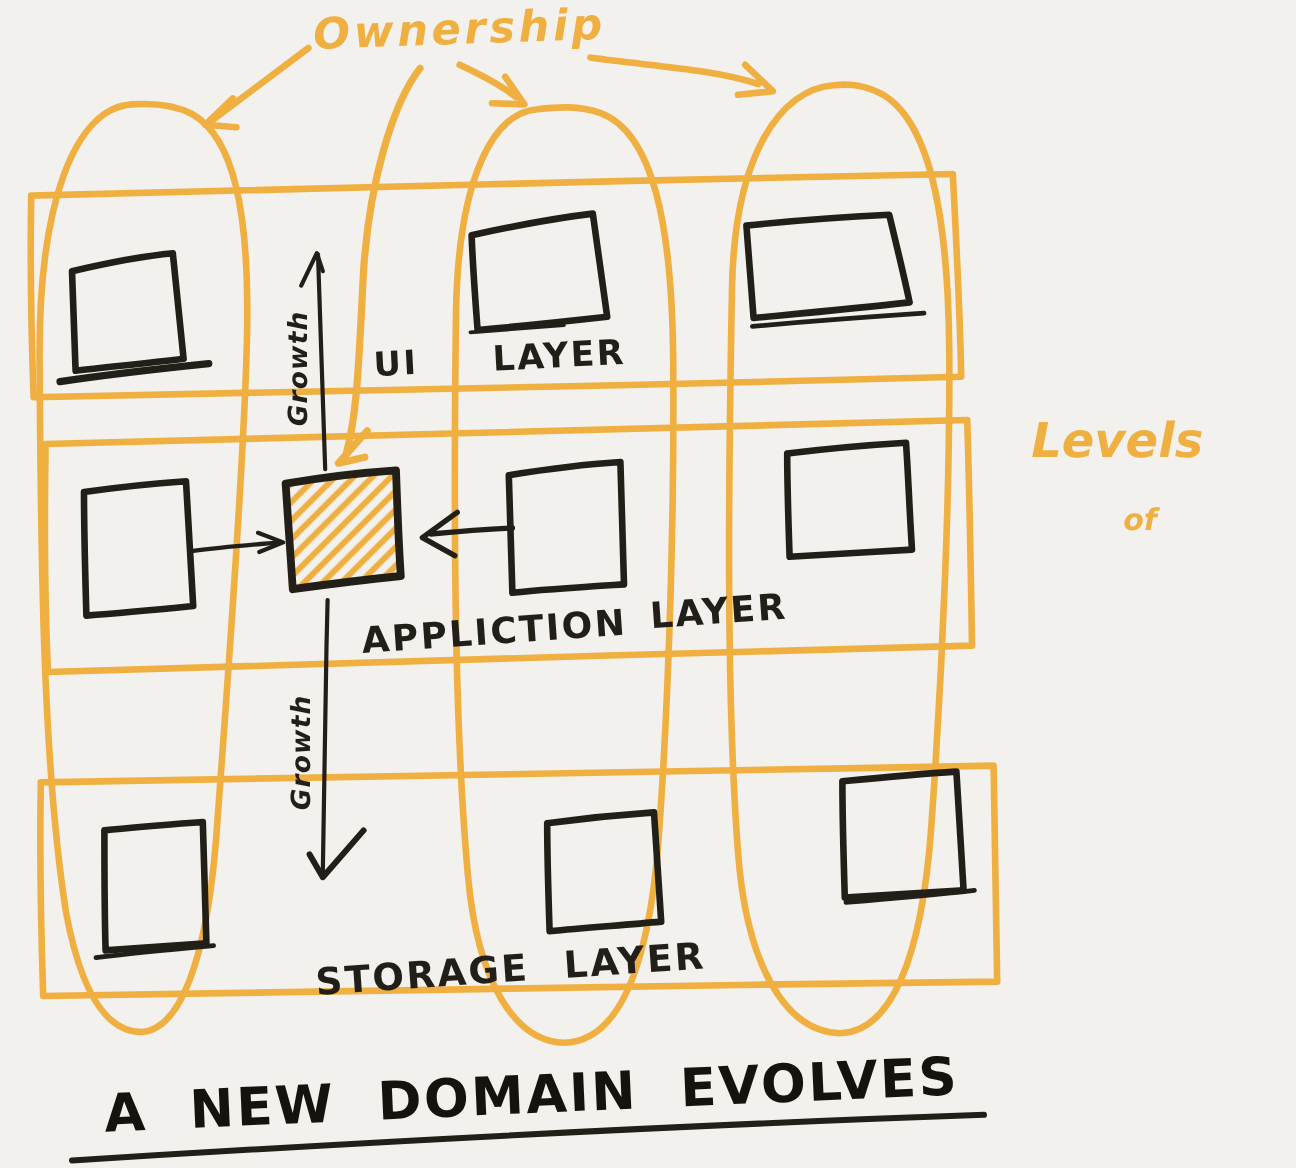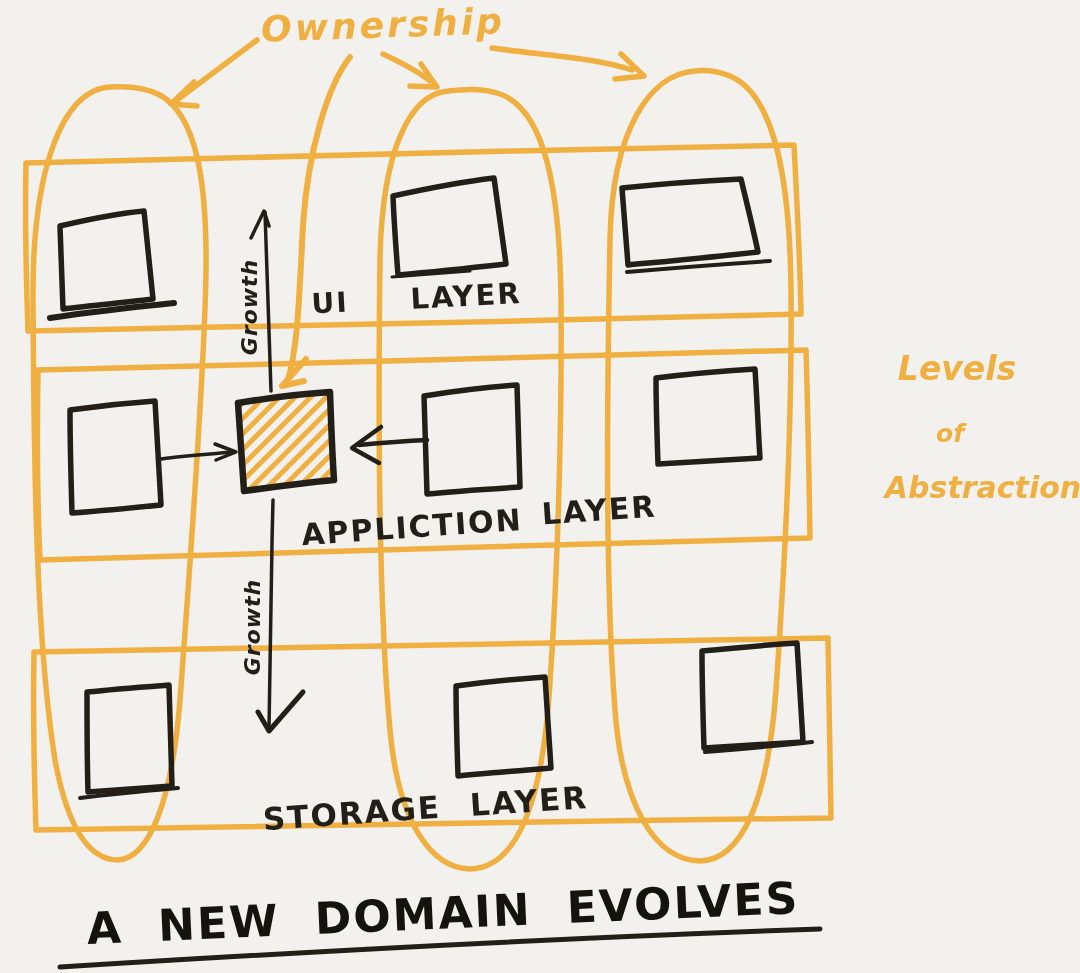--- a/index.html
+++ b/index.html
@@ -37,21 +37,21 @@
     transform:translate(-50%,-50%) rotate(-2deg);}
   .ui-word{left:330px;top:303px;font-size:28px;transform:translate(-50%,-50%) rotate(-3deg);}
   .ui-suffix{left:466px;top:296px;font-size:29px;transform:translate(-50%,-50%) rotate(-3deg);}
   .app-word{left:412px;top:527px;font-size:30px;transform:translate(-50%,-50%) rotate(-4deg);}
   .app-suffix{left:599px;top:510px;font-size:30px;transform:translate(-50%,-50%) rotate(-4deg);}
   .sto-word{left:352px;top:813px;font-size:31px;transform:translate(-50%,-50%) rotate(-4deg);}
   .sto-suffix{left:529px;top:801px;font-size:31px;transform:translate(-50%,-50%) rotate(-4deg);}
   .growth{font-size:22px;font-style:italic;font-weight:bold;letter-spacing:1px;}
   .growth-top{left:249px;top:307px;transform:translate(-50%,-50%) rotate(-90deg);}
   .growth-bottom{left:252px;top:627px;transform:translate(-50%,-50%) rotate(-90deg);}
-  .levels-1{left:957px;top:368px;font-size:33px;}
+  .levels-1{left:931px;top:368px;font-size:40px;}
   .levels-2{left:950px;top:433px;font-size:25px;}
   .levels-3{left:983px;top:487px;font-size:30px;}
   .title{
     left:443px;top:913px;font-size:44px;font-weight:bold;
     letter-spacing:2px;word-spacing:18px;color:#15130e;
     transform:translate(-50%,-50%) rotate(-2.5deg);
   }
 </style>
 </head>
 <body>
@@ -164,16 +164,15 @@
   <div class="hw caps app-suffix">LAYER</div>
 
   <div class="hw caps sto-word">STORAGE</div>
   <div class="hw caps sto-suffix">LAYER</div>
 
   <div class="hw growth growth-top">Growth</div>
   <div class="hw growth growth-bottom">Growth</div>
 
   <div class="hw yellow-script levels-1">Levels</div>
   <div class="hw yellow-script levels-2">of</div>
-  <div class="hw yellow-script levels-3">Abstraction</div>
 
   <div class="hw title">A NEW DOMAIN EVOLVES</div>
 </div>
 
 </body></html>

